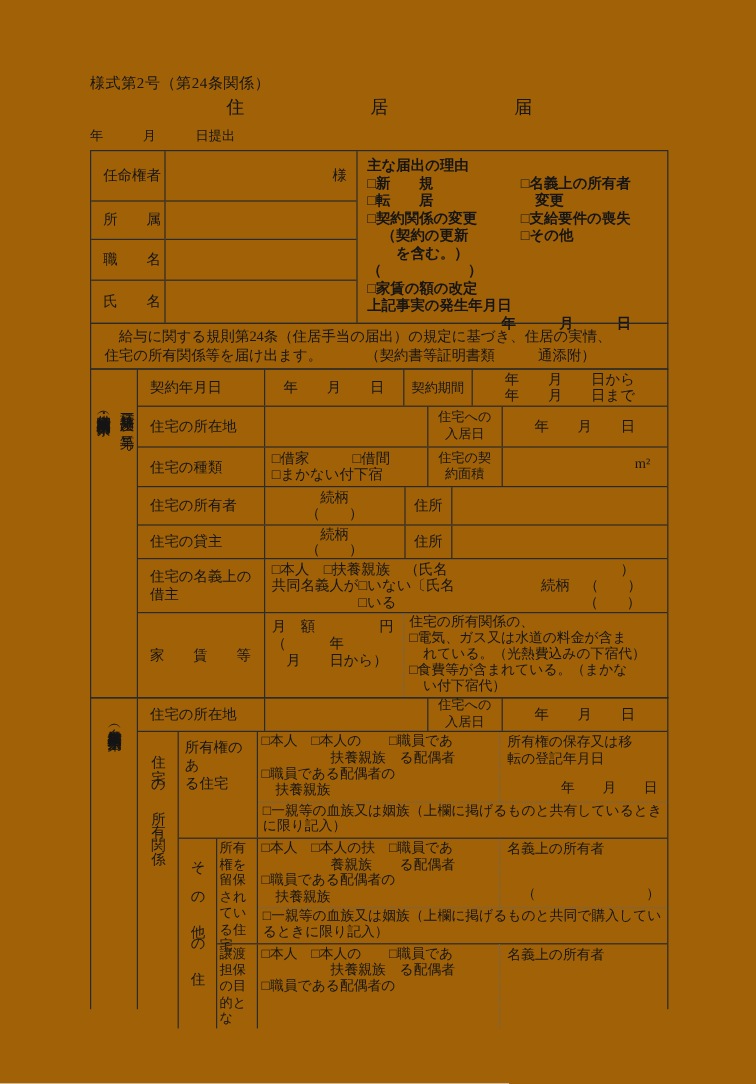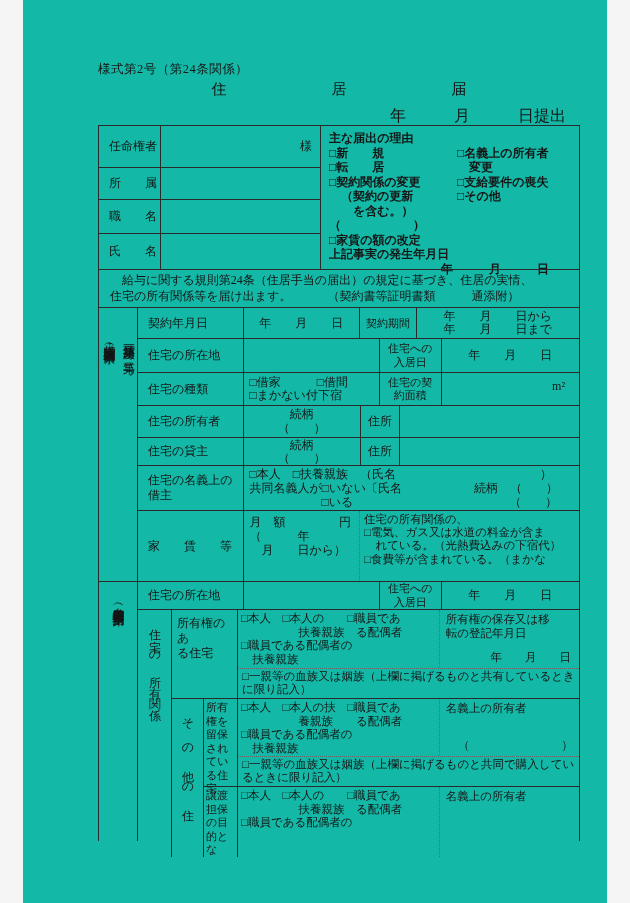--- a/index.html
+++ b/index.html
@@ -1,23 +1,23 @@
 <!DOCTYPE html>
 <html><head>
 <meta charset="utf-8">
 <style>
   * { margin:0; padding:0; box-sizing:border-box; }
   html,body { background:#f5f5f5; }
   body { font-family:"Liberation Serif","DejaVu Serif",serif; color:#151515; }
-  .page { position:relative; width:584px; height:903px; background:#14b8a6; margin:0 auto; overflow:hidden; font-size:12px; }
+  .page { position:relative; width:630px; height:903px; background:#a16207; margin:0 auto; overflow:hidden; font-size:12px; }
   .abs { position:absolute; }
 
   .form-number { left:75px; top:61px; font-size:12.5px; letter-spacing:.5px; }
   .form-title  { left:75px; top:80px; width:482px; text-align:center; font-size:15px; }
-  .submit-date { left:75px; top:106px; width:482px; text-align:right; padding-right:14px; font-size:16px; }
+  .submit-date { left:75px; top:106px; width:482px; text-align:left; padding-right:14px; font-size:11px; }
 
   .r   { display:flex; }
   .col { display:flex; flex-direction:column; }
   .fx  { flex:1; min-width:0; }
   .bb  { border-bottom:1px solid #2a2a2a; }
   .br  { border-right:1px solid #2a2a2a; }
   .bbd { border-bottom:1px dotted #666; }
   .brd { border-right:1px dotted #666; }
   .cen { display:flex; align-items:center; justify-content:center; text-align:center; }
   .lab { display:flex; align-items:center; padding-left:10px; }
@@ -197,20 +197,21 @@
             <span>円</span>
           </div>
           <div>（　　　年</div>
           <div>　月　　日から）</div>
         </div>
         <div class="w220 note">
           <div>住宅の所有関係の、</div>
           <div>□電気、ガス又は水道の料金が含ま</div>
           <div>　れている。（光熱費込みの下宿代）</div>
           <div>□食費等が含まれている。（まかな</div>
+          <div>　い付下宿代）</div>
         </div>
       </div>
 
     </div>
   </div>
 
   <div class="abs s2">
     <div class="vside">
       <div class="vt1">自宅（給与条例第二十二条第二項第三</div>
     </div>

